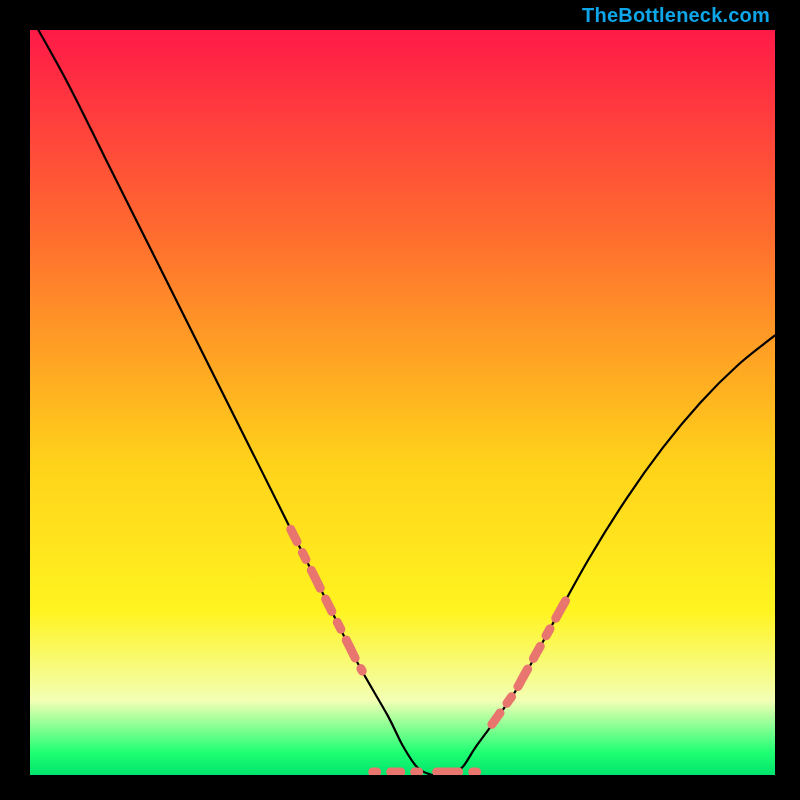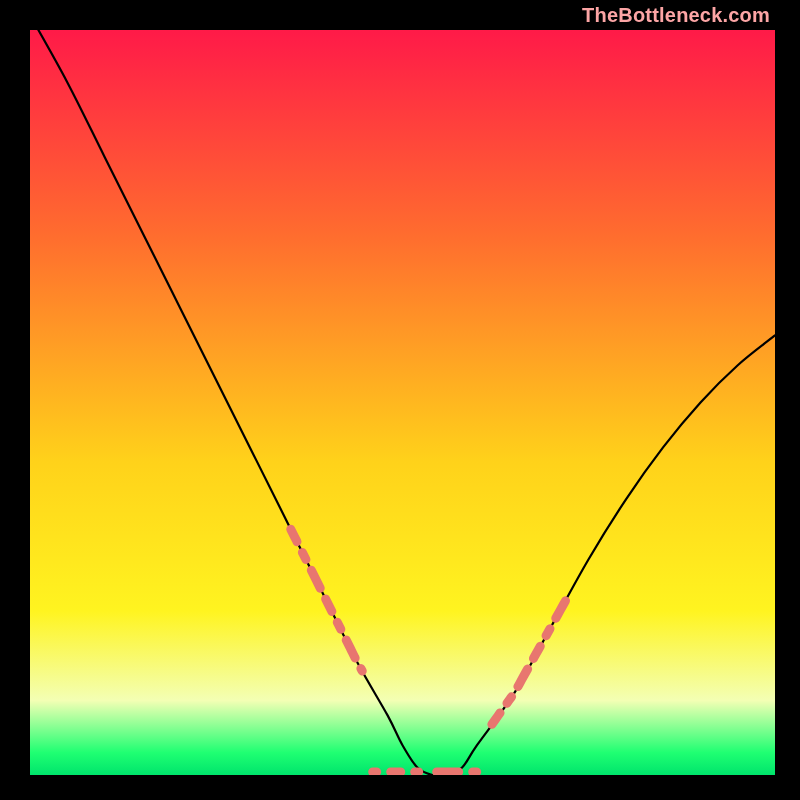--- a/index.html
+++ b/index.html
@@ -30,21 +30,21 @@
     position: absolute;
     inset: 0;
   }
   .watermark {
     position: absolute;
     top: 4px;
     right: 30px;
     font-family: Arial, Helvetica, sans-serif;
     font-size: 20px;
     font-weight: 600;
-    color: #fca5a5;
+    color: #0ea5e9;
     letter-spacing: 0.2px;
   }
   svg.curve {
     position: absolute;
     inset: 0;
     width: 100%;
     height: 100%;
   }
 </style>
 </head>

